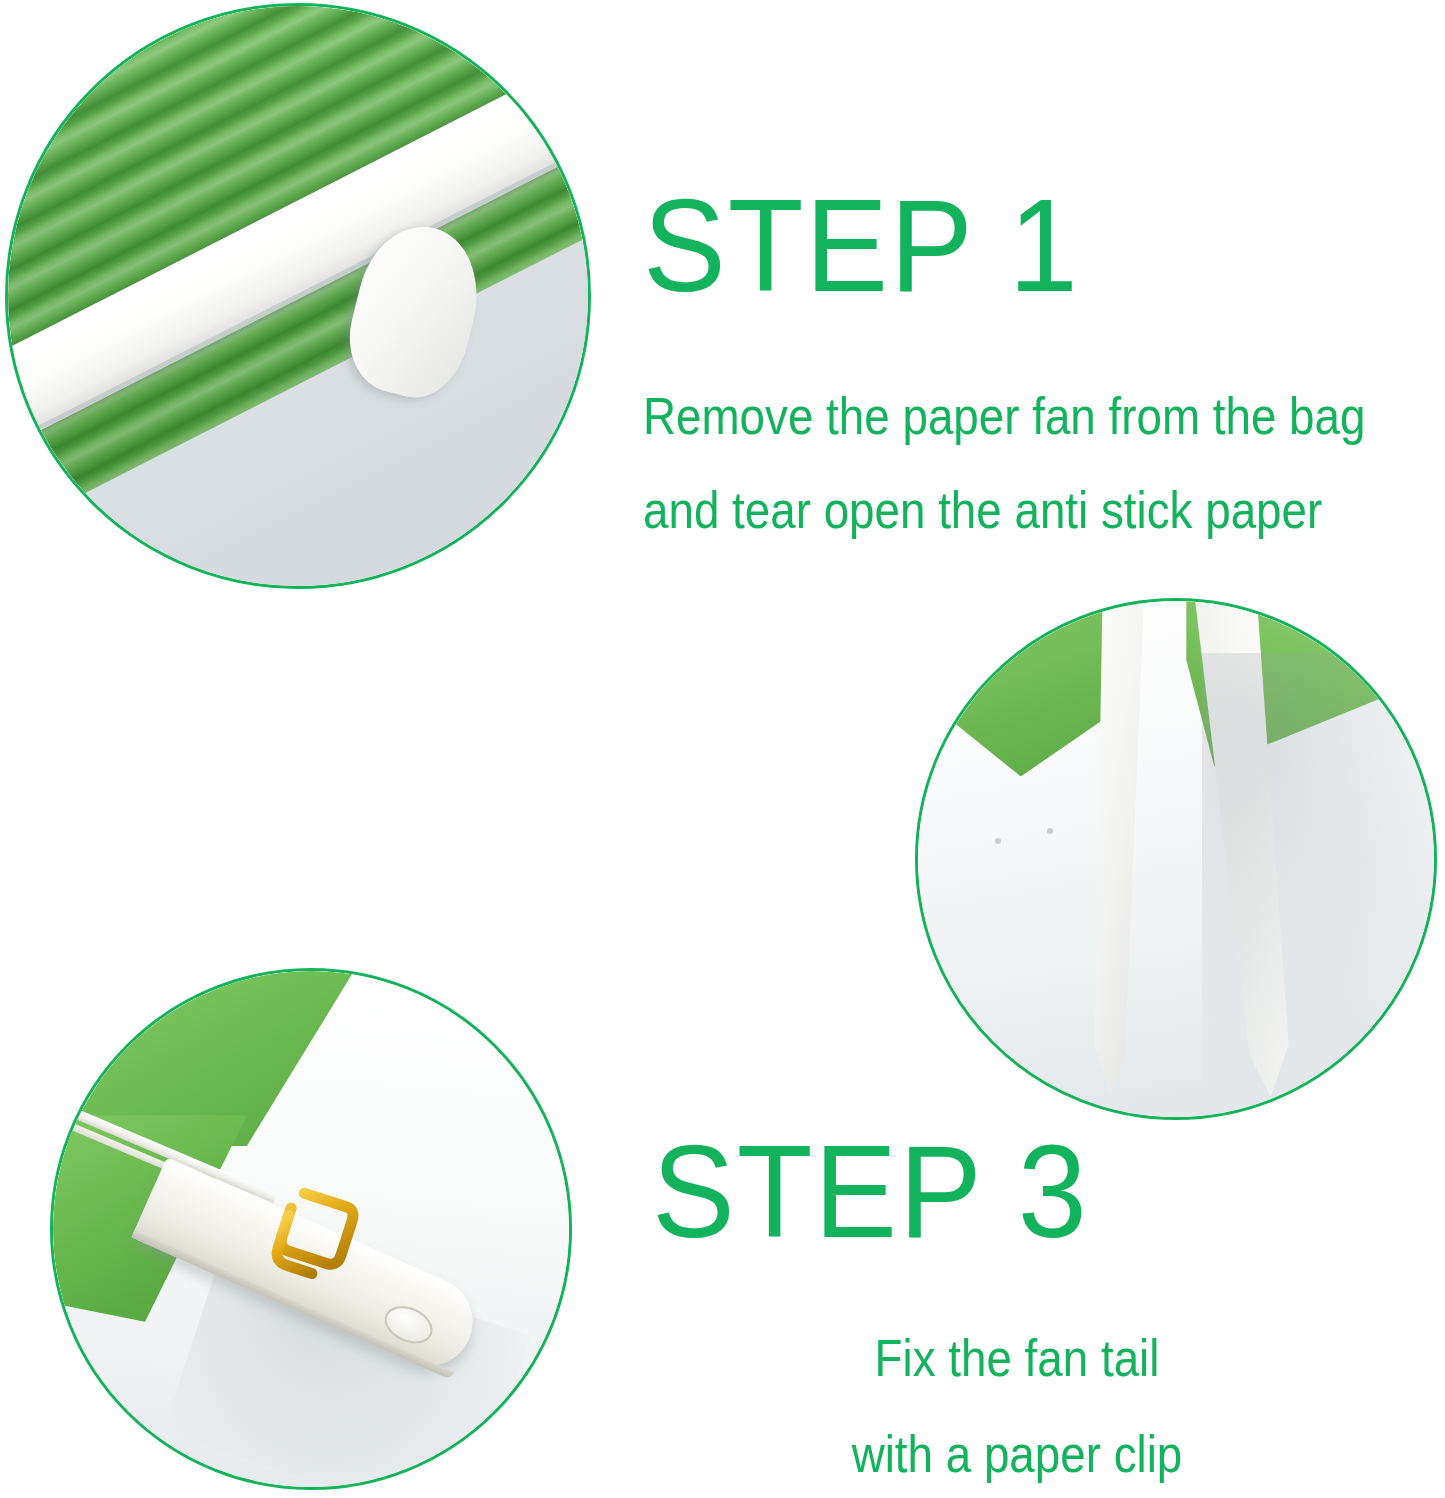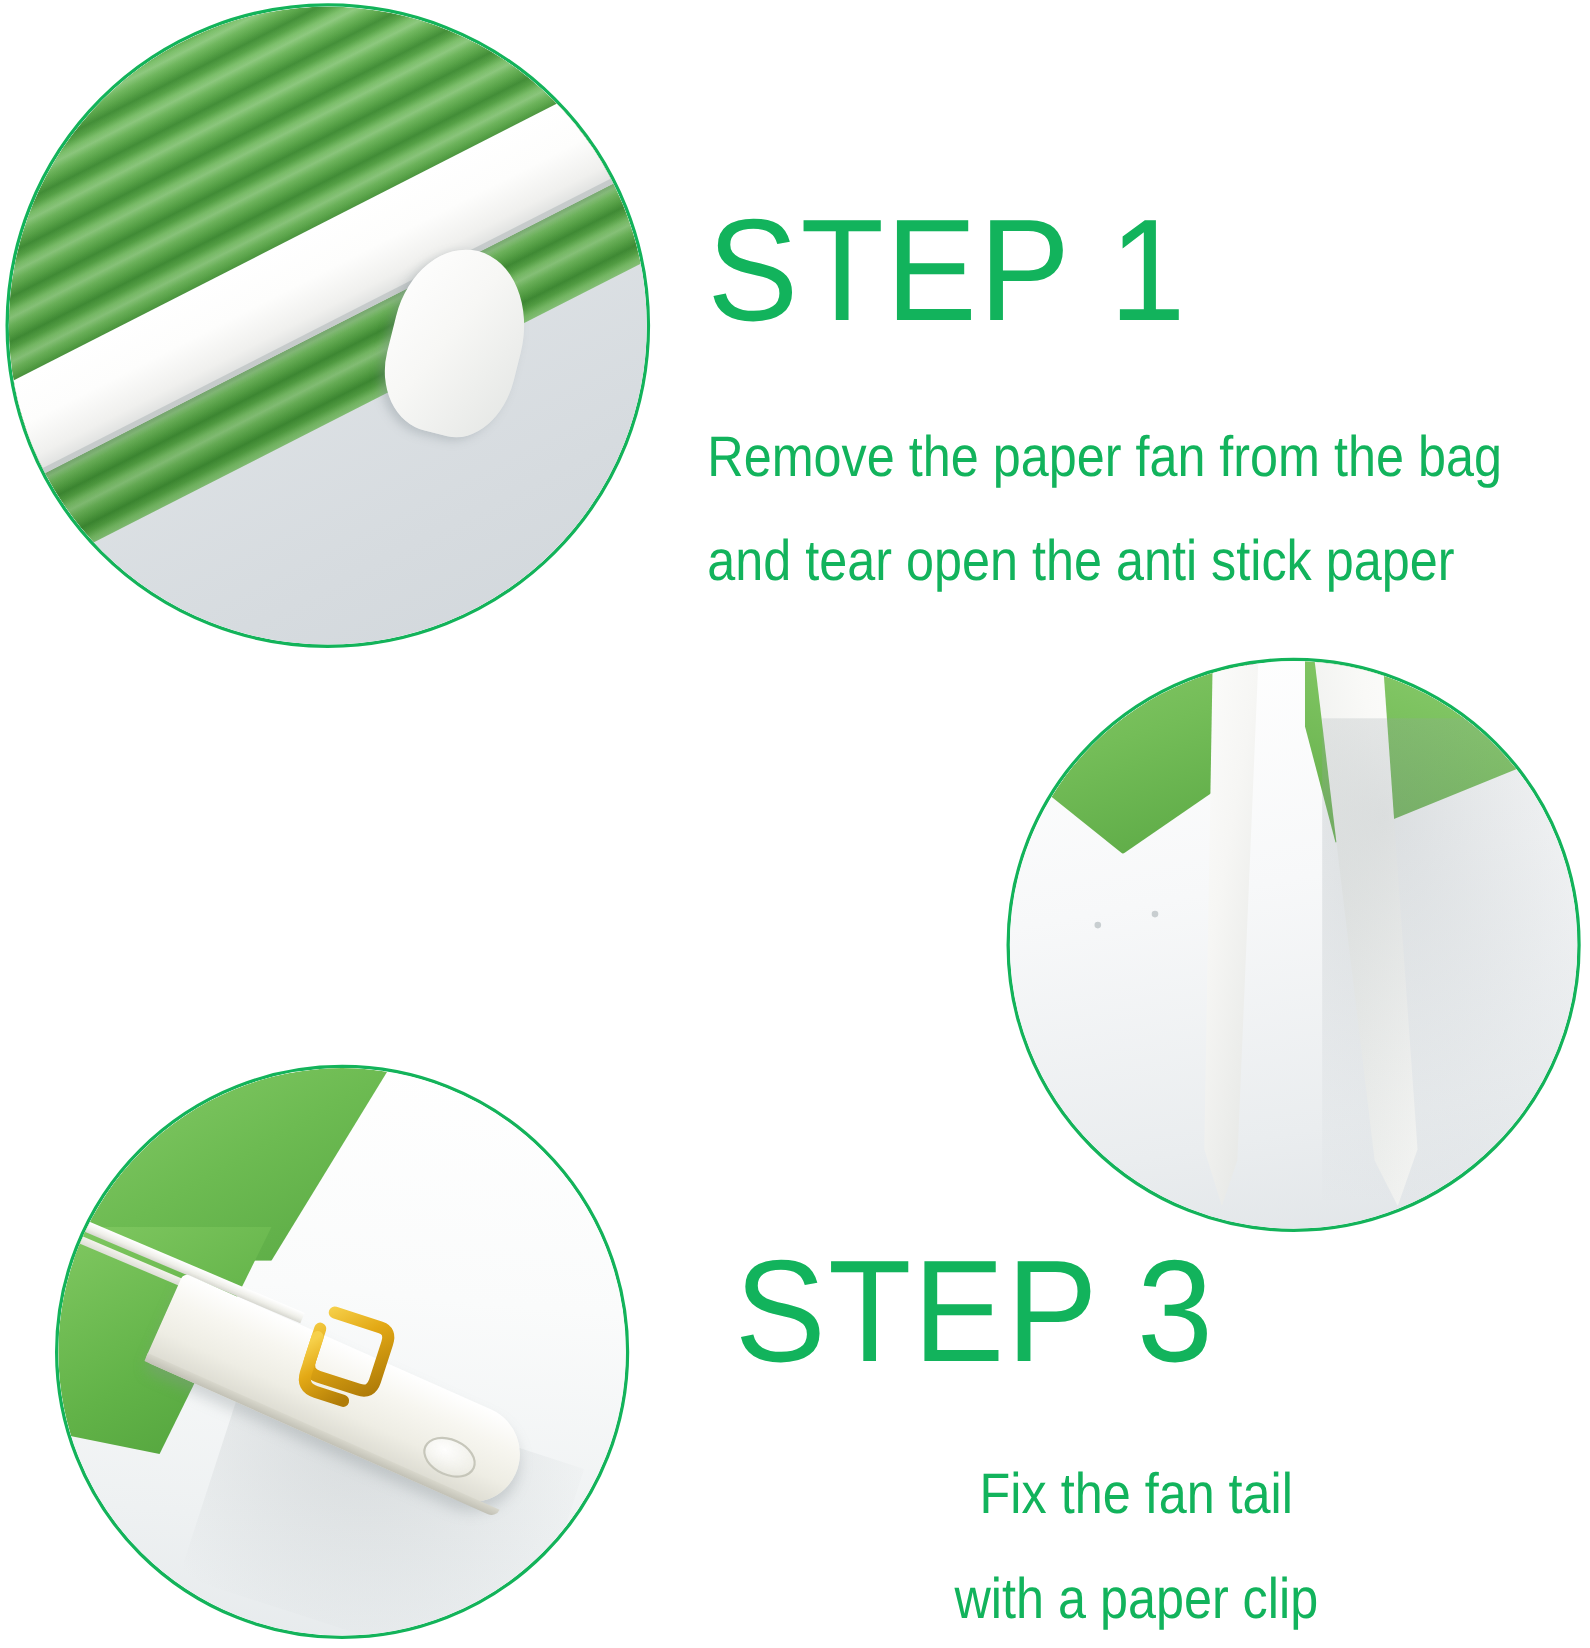--- a/index.html
+++ b/index.html
@@ -327,21 +327,21 @@
   #step-1 .step-line { transform-origin: left center; }
   #step-1 .step-line + .step-line { margin-top: 42px; }
 
   
   #step-2 { left: 118px; top: 605px; width: 680px; text-align: center; }
   #step-2 .step-title { text-align: left; margin-bottom: 76px; }
   #step-2 .step-line { transform-origin: center center; }
   #step-2 .step-line + .step-line { margin-top: 44px; }
 
   
-  #step-3 { left: 668px; top: 1126px; width: 730px; text-align: center; }
+  #step-3 { left: 652px; top: 1126px; width: 730px; text-align: center; }
   #step-3 .step-title { text-align: left; margin-bottom: 74px; }
   #step-3 .step-line { transform-origin: center center; }
   #step-3 .step-line + .step-line { margin-top: 44px; }
 </style>
 </head>
 <body>
 
 <div id="page">
 
   <div class="photo-circle" id="photo-1">

